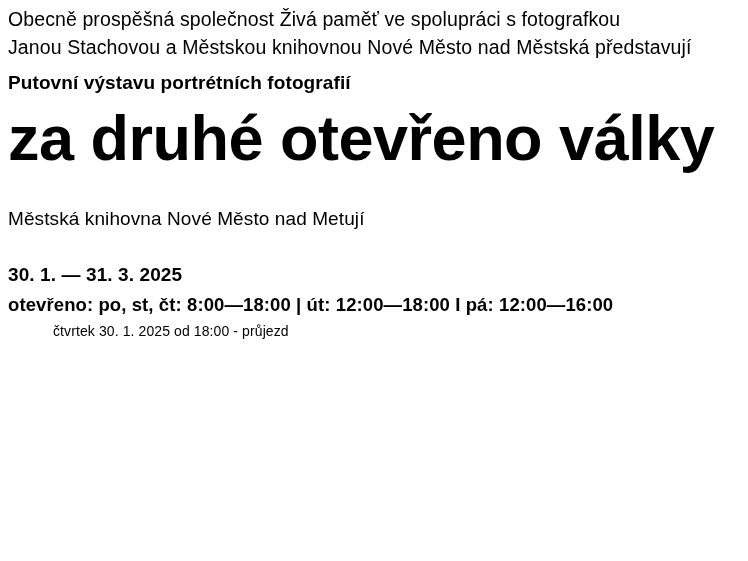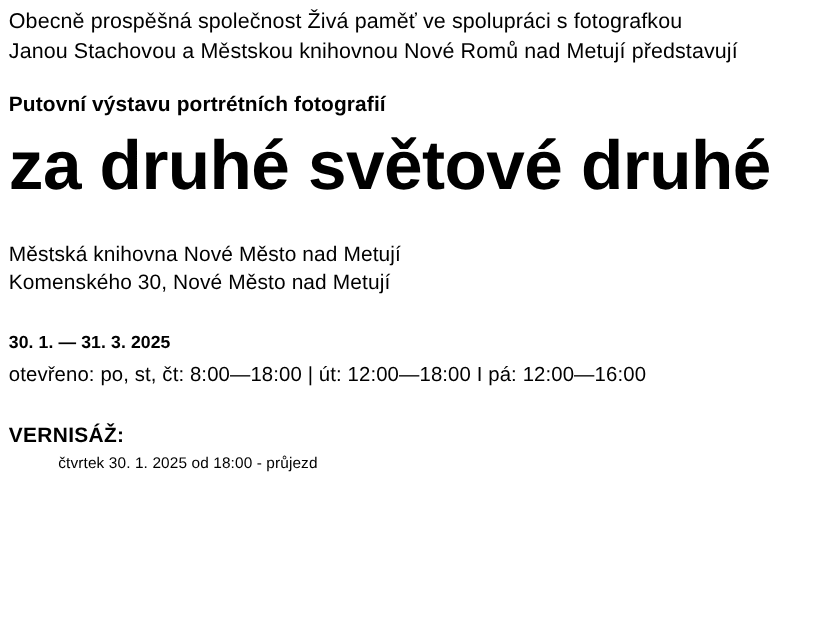--- a/index.html
+++ b/index.html
@@ -24,21 +24,21 @@
   .intro {
     font-size: 19.5px;
     line-height: 1.42;
     font-weight: 400;
     letter-spacing: 0.1px;
   }
   .intro-line {
     white-space: nowrap;
   }
   .subtitle {
-    margin-top: 24px;
+    margin-top: 11px;
     font-size: 19px;
     font-weight: 700;
     letter-spacing: 0.1px;
   }
   .title {
     margin-top: 10px;
     font-size: 63px;
     font-weight: 700;
     line-height: 1.08;
     letter-spacing: -0.5px;
@@ -53,28 +53,28 @@
     letter-spacing: 0.1px;
   }
   .address {
     margin-top: 4px;
     font-size: 19px;
     font-weight: 400;
     letter-spacing: 0.1px;
   }
   .dates {
     margin-top: 34px;
-    font-size: 16px;
+    font-size: 19px;
     font-weight: 700;
     letter-spacing: 0.1px;
   }
   .hours {
     margin-top: 5px;
     font-size: 18.5px;
-    font-weight: 400;
+    font-weight: 700;
     letter-spacing: 0.1px;
     line-height: 1.5;
   }
   .hours-line {
     white-space: nowrap;
   }
   .opening-label {
     margin-top: 32px;
     font-size: 19px;
     font-weight: 700;
@@ -88,34 +88,32 @@
     margin-left: 45px;
   }
 </style>
 </head>
 <body>
 
 <div class="poster">
 
   <div class="intro">
     <div class="intro-line">Obecně prospěšná společnost Živá paměť ve spolupráci s fotografkou</div>
-    <div class="intro-line">Janou Stachovou a Městskou knihovnou Nové Romů nad Metují představují</div>
+    <div class="intro-line">Janou Stachovou a Městskou knihovnou Nové Město nad Městská představují</div>
   </div>
 
   <div class="subtitle">Putovní výstavu portrétních fotografií</div>
 
   <div class="title">
-    <div class="title-line">za druhé světové druhé</div>
+    <div class="title-line">za druhé otevřeno války</div>
   </div>
 
   <div class="venue">Městská knihovna Nové Město nad Metují</div>
-  <div class="address">Komenského 30, Nové Město nad Metují</div>
 
   <div class="dates">30. 1. — 31. 3. 2025</div>
 
   <div class="hours">
     <div class="hours-line">otevřeno: po, st, čt: 8:00—18:00 | út: 12:00—18:00 I pá: 12:00—16:00</div>
   </div>
 
-  <div class="opening-label">VERNISÁŽ:</div>
   <div class="opening-detail">čtvrtek 30. 1. 2025 od 18:00 - průjezd</div>
 
 </div>
 
 </body></html>

